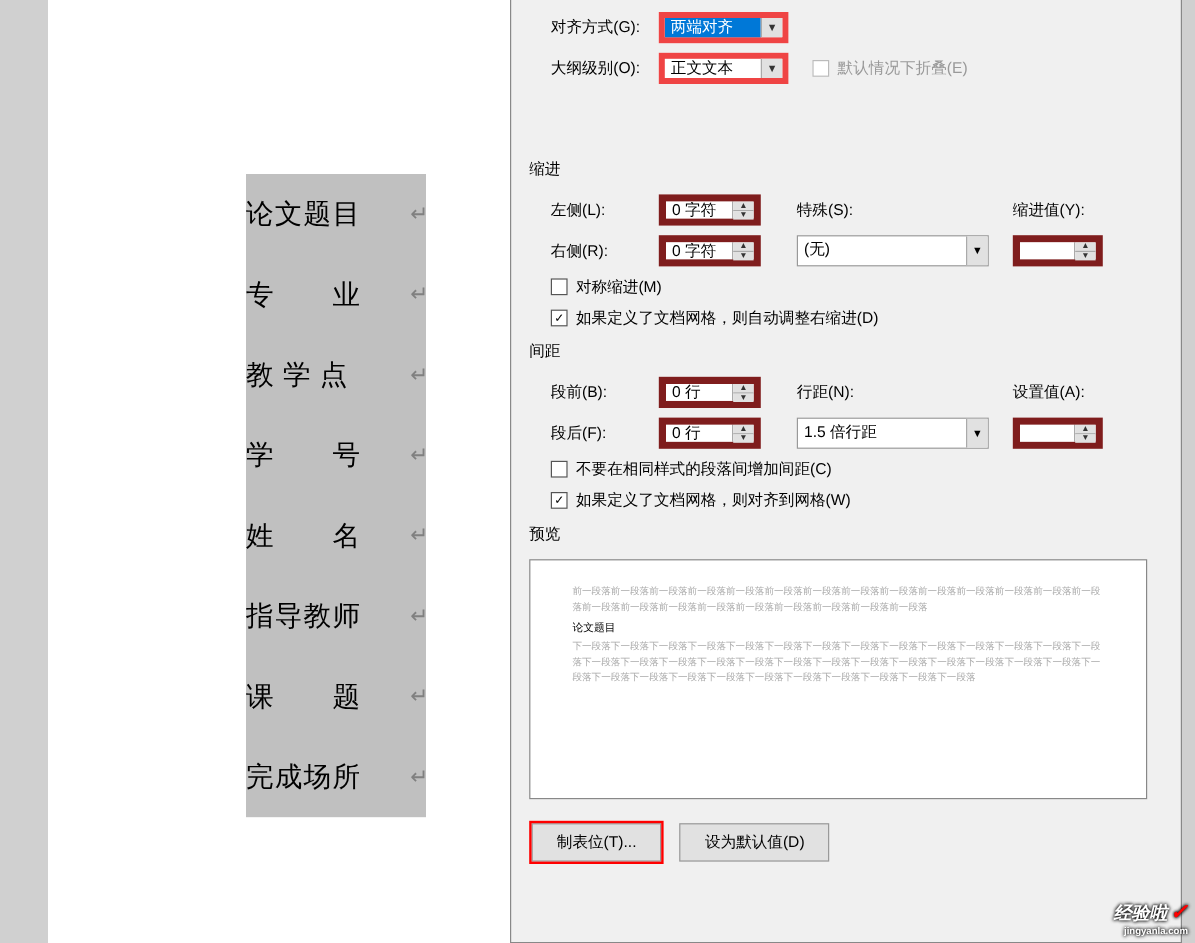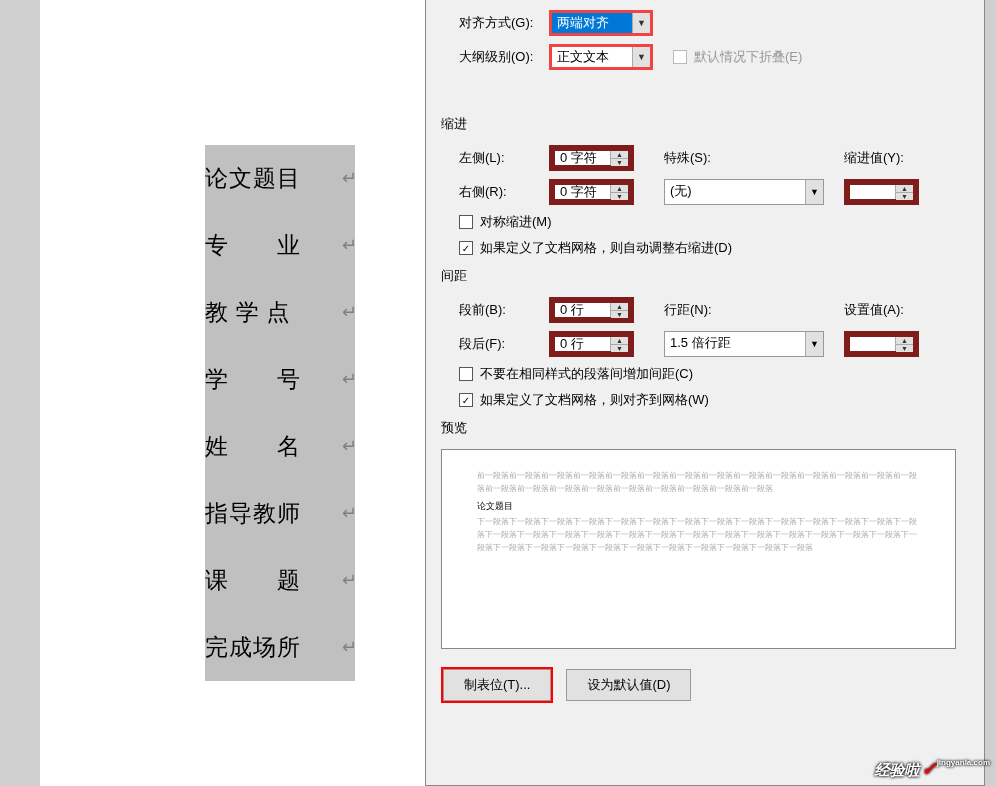--- a/index.html
+++ b/index.html
@@ -89,21 +89,21 @@
     }
     
     .form-label {
       width: 90px;
       font-size: 13px;
     }
     
     .combo-select {
       display: inline-flex;
       align-items: center;
-      border: 3px solid #ef4444;
+      border: 5px solid #ef4444;
       background: #fff;
       height: 26px;
       overflow: hidden;
     }
     
     .combo-select.highlight .combo-text {
       background: #0078d7;
       color: #fff;
     }
     
@@ -254,21 +254,22 @@
     .watermark {
       position: absolute;
       right: 6px;
       bottom: 6px;
       font-size: 15px;
       color: #fff;
       font-weight: bold;
       text-shadow: 0 0 3px #000, 0 0 3px #000;
       font-style: italic;
       display: flex;
-      align-items: flex-start;
+      flex-direction: column;
+      align-items: flex-end;
     }
     .watermark .wm-sub {
       font-size: 8px;
       font-style: normal;
     }
     .wm-check {
       color: red;
       font-size: 18px;
       margin-left: 2px;
     }
@@ -307,21 +308,21 @@
       <div class="combo-select">
         <span class="combo-text">正文文本</span>
         <span class="combo-btn">▼</span>
       </div>
       <div style="margin-left:20px;display:flex;align-items:center;color:#999;">
         <span class="cb" style="border-color:#bbb;"></span>
         <span>默认情况下折叠(E)</span>
       </div>
     </div>
 
-    <div class="section-title" style="margin-top:45px;">缩进</div>
+    <div class="section-title" style="margin-top:62px;">缩进</div>
 
     <div class="form-row">
       <span class="form-label">左侧(L):</span>
       <div class="spinner">
         <input class="spinner-val" value="0 字符" style="">
         <div class="spinner-btns">
             <div class="spin-up">▲</div>
             <div class="spin-down">▼</div>
           </div>
       </div>

